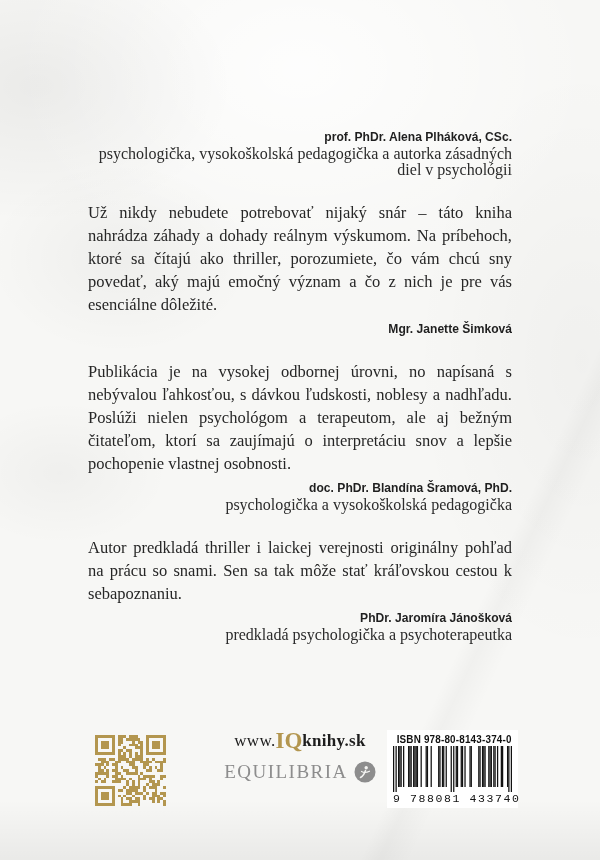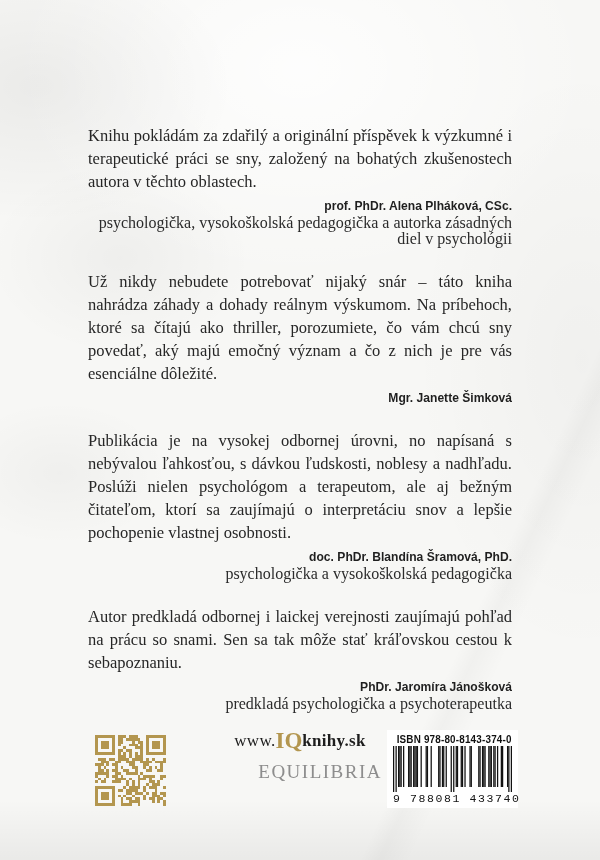--- a/index.html
+++ b/index.html
@@ -63,21 +63,21 @@
     font-size:17px;color:#1d1d1d;letter-spacing:.3px;
   }
   .website .iq{
     color:var(--gold);font-weight:700;font-size:23px;
     vertical-align:-2px;letter-spacing:0;
   }
   .website .sfx{font-weight:700;}
   .publisher{
     margin-top:7px;color:var(--logo-gray);
     font-size:19px;letter-spacing:1.5px;
-    display:flex;align-items:center;justify-content:flex-end;gap:6px;
+    display:flex;align-items:center;justify-content:center;gap:6px;
   }
   .badge{width:22px;height:22px;flex:0 0 auto;}
   .barcode-box{
     position:absolute;left:387px;top:3px;width:131px;height:78px;
     background:#ffffff;
     box-sizing:border-box;
     padding:3px 6px 2px 6px;
     display:flex;flex-direction:column;align-items:flex-start;
   }
   .isbn-label{
@@ -95,38 +95,37 @@
   }
 </style>
 </head>
 <body>
 
 <div class="page">
 
   <main class="content">
 
     <section class="testimonial">
-      <p class="quote">Knihu pokládám za zdařilý a originální příspěvek k výzkumné i terapeutické práci se sny, založený na bohatých zkušenostech autora v těchto oblastech.</p>
       <div class="name">prof. PhDr. Alena Plháková, CSc.</div>
       <div class="role">psychologička, vysokoškolská pedagogička a autorka zásadných diel v psychológii</div>
     </section>
 
     <section class="testimonial">
       <p class="quote">Už nikdy nebudete potrebovať nijaký snár – táto kniha nahrádza záhady a dohady reálnym výskumom. Na príbehoch, ktoré sa čítajú ako thriller, porozumiete, čo vám chcú sny povedať, aký majú emočný význam a čo z nich je pre vás esenciálne dôležité.</p>
       <div class="name">Mgr. Janette Šimková</div>
     </section>
 
     <section class="testimonial">
       <p class="quote">Publikácia je na vysokej odbornej úrovni, no napísaná s nebývalou ľahkosťou, s dávkou ľudskosti, noblesy a nadhľadu. Poslúži nielen psychológom a terapeutom, ale aj bežným čitateľom, ktorí sa zaujímajú o interpretáciu snov a lepšie pochopenie vlastnej osobnosti.</p>
       <div class="name">doc. PhDr. Blandína Šramová, PhD.</div>
       <div class="role">psychologička a vysokoškolská pedagogička</div>
     </section>
 
     <section class="testimonial">
-      <p class="quote">Autor predkladá odbornej i laickej verejnosti zaujímajú pohľad na prácu so snami. Sen sa tak môže stať kráľovskou cestou k sebapoznaniu.</p>
+      <p class="quote">Autor predkladá thriller i laickej verejnosti originálny pohľad na prácu so snami. Sen sa tak môže stať kráľovskou cestou k sebapoznaniu.</p>
       <div class="name">PhDr. Jaromíra Jánošková</div>
       <div class="role">predkladá psychologička a psychoterapeutka</div>
     </section>
 
   </main>
 
   <footer class="footer">
 
     <svg id="qr" class="qr" viewBox="0 0 25 25" shape-rendering="crispEdges">
         <rect x="0" y="0" width="1" height="1" fill="#b3964f"></rect>

